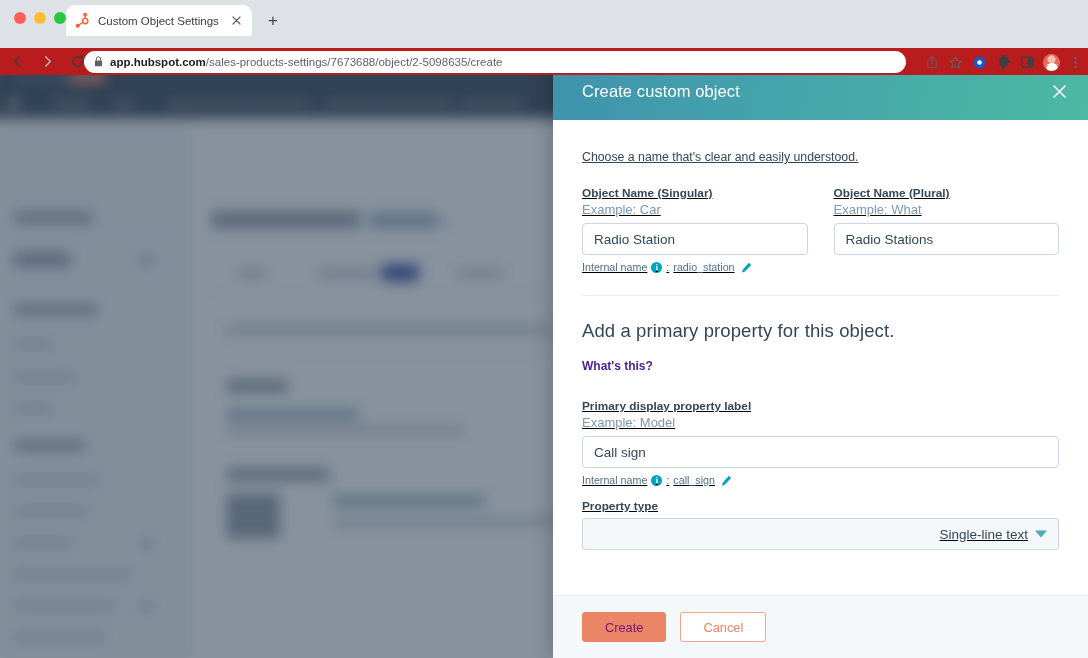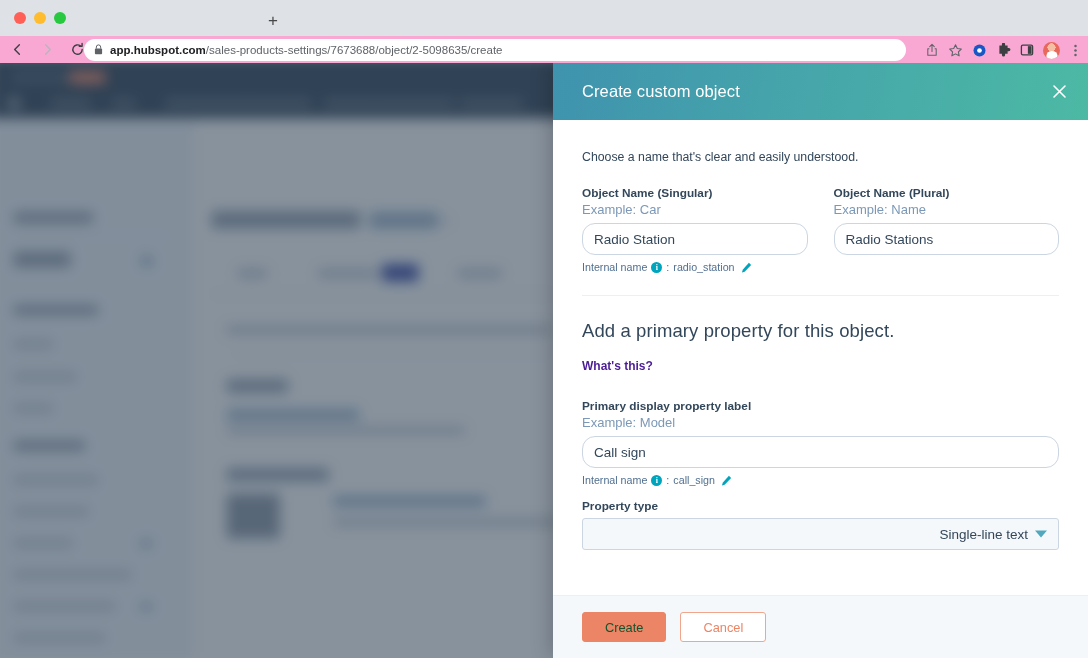--- a/index.html
+++ b/index.html
@@ -36,22 +36,22 @@
     width: 16px; height: 16px; flex: 0 0 16px; color: #5f6368;
     display: flex; align-items: center; justify-content: center; font-size: 13px;
   }
   .newtab {
     position: absolute; left: 262px; top: 10px; width: 22px; height: 22px;
     display: flex; align-items: center; justify-content: center;
     font-size: 17px; color: #474747; font-weight: 300;
   }
 
   .toolbar {
-    position: absolute; top: 36px; left: 0; width: 1088px; height: 27px;
-    background: #f9a8d4; display: flex; align-items: center;
+    position: absolute; top: 48px; left: 0; width: 1088px; height: 27px;
+    background: #b91c1c; display: flex; align-items: center;
   }
   .nav-btn {
     width: 26px; height: 26px; margin-left: 4px;
     display: flex; align-items: center; justify-content: center;
     color: #3c4043;
   }
   .nav-btn.disabled { color: #b4b8bd; }
   .omnibox {
     position: absolute; left: 84px; top: 3px; width: 822px; height: 22px;
     background: #fff; border-radius: 12px;
@@ -123,27 +123,27 @@
     width: 30px; height: 30px; display: flex; align-items: center; justify-content: center;
     color: #fff;
   }
   .modal-body {
     flex: 1 1 auto; padding: 30px 29px 0 29px; overflow: hidden; background: #fff;
   }
   .sec-title {
     font-size: 18.5px; color: #33475b; font-weight: 400; margin-bottom: 14px;
     letter-spacing: .1px;
   }
-  .sec-sub { font-size: 12.3px; color: #33475b; margin-bottom: 22px; }
+  .sec-sub { font-size: 12.3px; color: #33475b; margin-bottom: 22px; text-decoration: underline; }
   .row2 { display: flex; gap: 26px; }
-  .field { flex: 1 1 0; min-width: 0; }
+  .field { flex: 1 1 0; min-width: 0; text-decoration: underline; }
   .flabel { font-size: 11.8px; color: #33475b; font-weight: 700; margin-bottom: 2px; }
   .fexample { font-size: 13px; color: #7c98b6; margin-bottom: 6px; }
   .finput {
-    width: 100%; height: 32px; border: 1px solid #cbd6e2; border-radius: 13px;
+    width: 100%; height: 32px; border: 1px solid #cbd6e2; border-radius: 4px;
     background: #f5f8fa; font-size: 13.5px; color: #33475b;
     padding: 0 11px; font-family: "Liberation Sans", sans-serif;
   }
   .finput.plain { background: #fff; }
   .internal {
     margin-top: 6px; font-size: 10.7px; color: #516f90;
     display: flex; align-items: center; gap: 4px;
   }
   .info-badge {
     width: 11px; height: 11px; border-radius: 50%; background: #00a4bd;
@@ -168,21 +168,21 @@
   }
   .modal-footer {
     flex: 0 0 63px; height: 63px; background: #f5f8fa; border-top: 1px solid #eaf0f6;
     display: flex; align-items: center; padding: 0 29px; gap: 14px;
   }
   .btn {
     height: 30px; border-radius: 3px; font-size: 12.8px;
     display: inline-flex; align-items: center; justify-content: center;
     padding: 0 22px; cursor: pointer; font-family: "Liberation Sans", sans-serif;
   }
-  .btn-primary { background: #eb8565; color: #14532d; border: 1px solid #eb8565; }
+  .btn-primary { background: #eb8565; color: #701a75; border: 1px solid #eb8565; }
   .btn-secondary { background: #fff; color: #eb8565; border: 1px solid #f0a68d; }
 </style>
 </head>
 <body>
 
 <div class="screen">
 
   <div class="app-bg">
     <div class="blurwrap">
       <div class="bg-page"></div>
@@ -272,21 +272,21 @@
             <span class="pencil">
               <svg width="11" height="11" viewBox="0 0 12 12" aria-hidden="true">
                 <path d="M8.6 0.9 L11.1 3.4 L4 10.5 L1 11.4 L1.9 8.4 Z" fill="#00a4bd"></path>
               </svg>
             </span>
           </div>
         </div>
 
         <div class="field">
           <div class="flabel">Object Name (Plural)</div>
-          <div class="fexample">Example: Name</div>
+          <div class="fexample">Example: What</div>
           <input class="finput plain" type="text" value="Radio Stations" style="">
         </div>
 
       </div>
 
       <div class="divider"></div>
 
       <div class="sec-title">Add a primary property for this object.</div>
       <a class="whatsthis">What's this?</a>
 
@@ -325,20 +325,37 @@
   </div>
 
   <div class="browser-chrome">
     <div class="tabstrip">
       <div class="traffic">
         <div class="dot red"></div>
         <div class="dot yellow"></div>
         <div class="dot green"></div>
       </div>
 
+      <div class="tab">
+        <span class="tab-favicon">
+          <svg width="16" height="16" viewBox="0 0 16 16" aria-hidden="true">
+            <path d="M11.1 1.2 L11.1 5.3" stroke="#ff5c35" stroke-width="1.3" stroke-linecap="round"></path>
+            <circle cx="11.1" cy="1.8" r="1.4" fill="none" stroke="#ff5c35" stroke-width="1.2"></circle>
+            <circle cx="11.2" cy="8.1" r="2.7" fill="none" stroke="#ff5c35" stroke-width="1.4"></circle>
+            <path d="M8.6 9.5 L4.6 12.2" stroke="#ff5c35" stroke-width="1.3" stroke-linecap="round"></path>
+            <circle cx="3.7" cy="12.8" r="2.0" fill="#ff5c35"></circle>
+          </svg>
+        </span>
+        <span class="tab-title">Custom Object Settings</span>
+        <span class="tab-close">
+          <svg width="9" height="9" viewBox="0 0 9 9" aria-hidden="true">
+            <path d="M1 1 L8 8 M8 1 L1 8" stroke="#5f6368" stroke-width="1.2" stroke-linecap="round"></path>
+          </svg>
+        </span>
+      </div>
 
       <div class="newtab">+</div>
     </div>
 
     <div class="toolbar">
       <div class="nav-btn">
         <svg width="15" height="15" viewBox="0 0 16 16" aria-hidden="true">
           <path d="M10 3 L5 8 L10 13" stroke="#3c4043" stroke-width="1.5" fill="none" stroke-linecap="round" stroke-linejoin="round"></path>
         </svg>
       </div>

